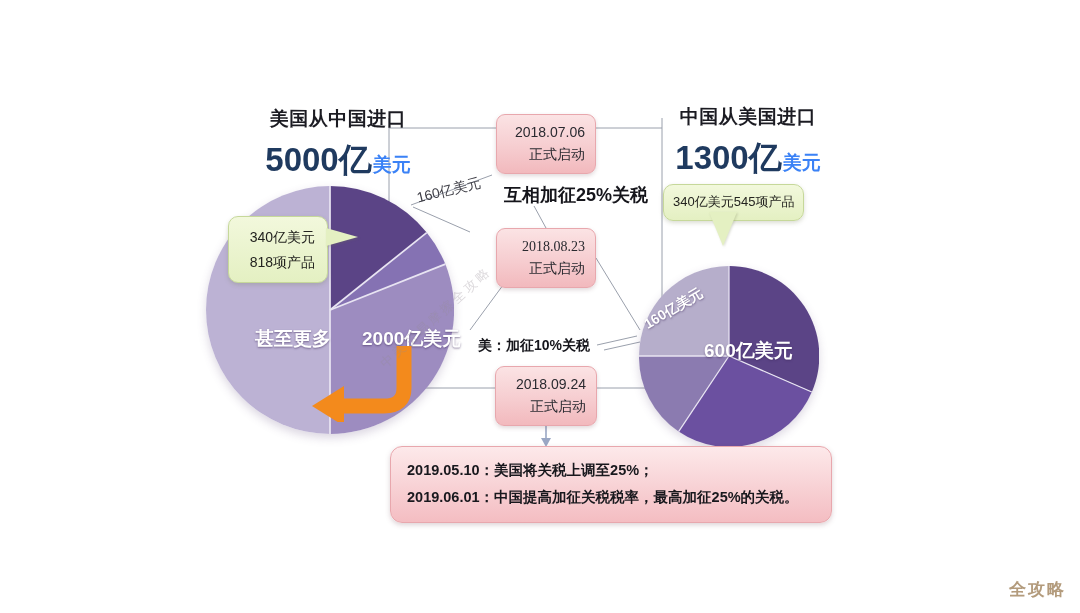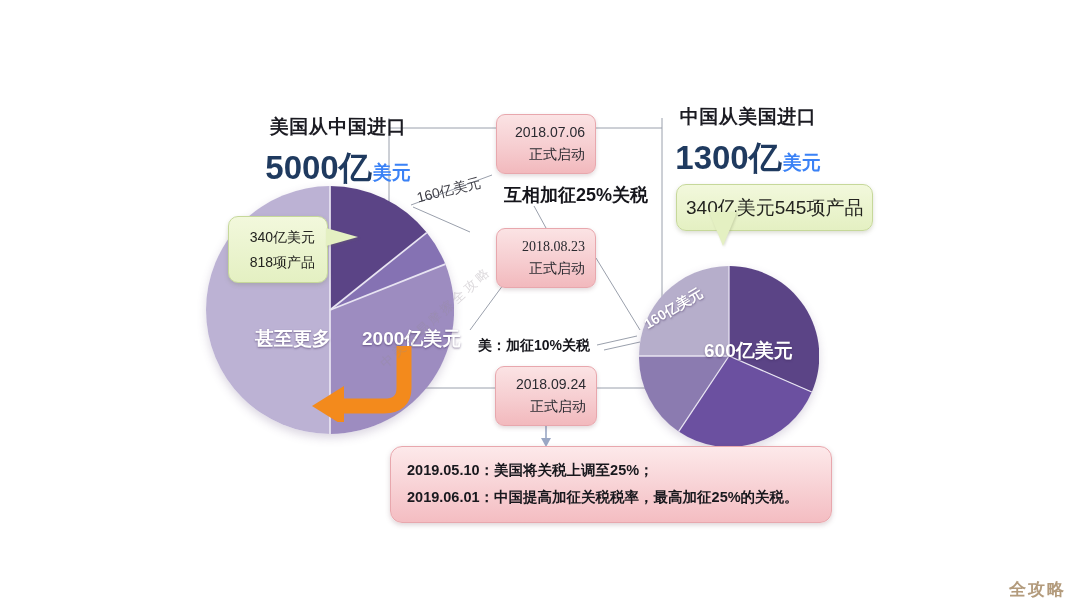--- a/index.html
+++ b/index.html
@@ -66,21 +66,21 @@
 
   
   #label-160-left {
     position: absolute; left: 415px; top: 190px;
     font-size: 14px; color: #3e3e46; white-space: nowrap;
     transform: rotate(-14deg); transform-origin: left top;
   }
 
   
   .chart-head { position: absolute; text-align: center; }
-  #head-left  { left: 228px; top: 114px; width: 220px; text-align: center; }
+  #head-left  { left: 228px; top: 106px; width: 220px; text-align: center; }
   #head-right { left: 648px; top: 104px; width: 200px; }
   .chart-head .cap {
     font-size: 19px; font-weight: bold; color: #1b1b22;
     white-space: nowrap; letter-spacing: .5px;
   }
   .chart-head .amount {
     margin-top: 6px;
     font-size: 33px; font-weight: bold; color: #1f3a5f;
     white-space: nowrap; letter-spacing: 0px;
   }
@@ -132,21 +132,21 @@
     border: 1px solid #c6d89a;
     border-radius: 10px;
     background: linear-gradient(180deg, #f2f8dc 0%, #e4f0c2 100%);
     box-shadow: 0 2px 4px rgba(110,120,80,.25);
     color: #23231f;
     font-size: 14px;
     line-height: 1.75;
     padding: 8px 12px;
   }
   #green-left  { left: 228px; top: 216px; width: 100px; text-align: right; }
-  #green-right { left: 663px; top: 184px; padding: 6px 9px; font-size: 19px; white-space: nowrap; margin-left: 13px; }
+  #green-right { left: 663px; top: 184px; padding: 6px 9px; font-size: 13px; white-space: nowrap; }
   .green-tail { position: absolute; width: 0; height: 0; }
   #tail-left {
     left: 326px; top: 228px;
     border-top: 9px solid transparent;
     border-bottom: 9px solid transparent;
     border-left: 32px solid #e4f0c2;
     filter: drop-shadow(1px 1px 1px rgba(110,120,80,.25));
   }
   #tail-right {
     left: 709px; top: 212px;

